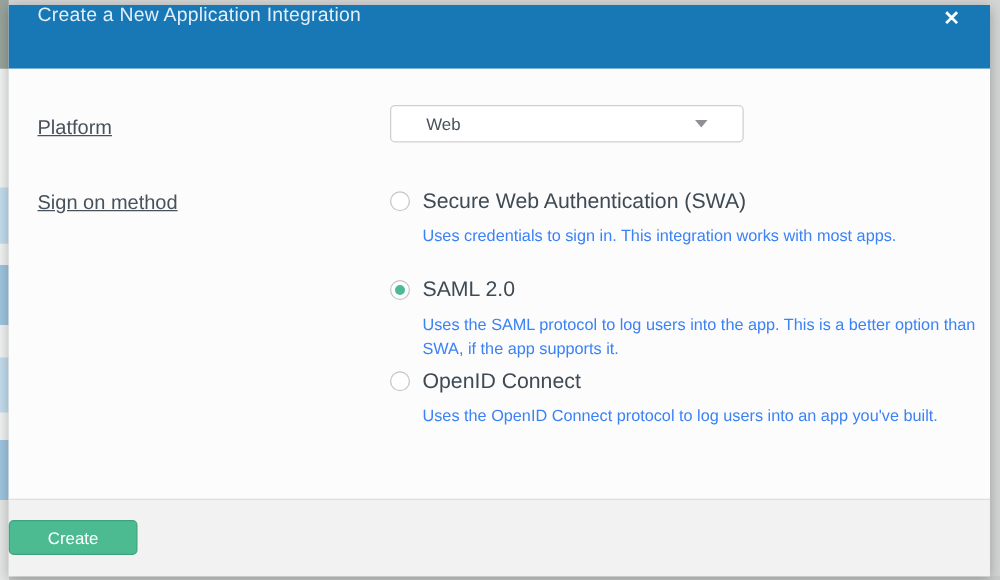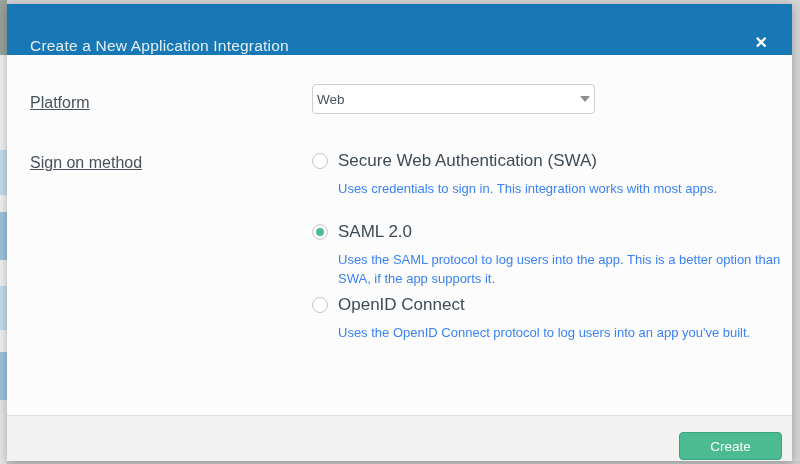--- a/index.html
+++ b/index.html
@@ -23,22 +23,22 @@
   .bg-left-footer { left:0; top:400px; width:7px; height:64px; background:#e4e6e6; }
 
   
   .modal {
     position:absolute; left:7px; top:4px; width:785px; height:457px;
     background:#fcfcfc;
     box-shadow:0 2px 10px rgba(0,0,0,.28);
   }
   .modal-header {
     height:51px; background:#1878b5;
-    display:flex; align-items:flex-end;
-    padding:12px 18px 0 23px;
+    display:flex; align-items:flex-start;
+    padding:0 18px 0 23px;
   }
   .modal-title {
     color:#e3eff8; font-size:15.5px; letter-spacing:.2px;
   }
   .close-x {
     margin-left:auto; color:#ffffff; font-size:16px; line-height:1;
     cursor:pointer; padding:4px 6px; font-weight:600;
   }
 
   .modal-body { position:relative; height:344px; background:#fcfcfc; }
@@ -47,21 +47,21 @@
     position:absolute; left:23px;
     font-size:16px; color:#47525d;text-decoration:underline;
   }
   .label-platform { top:39px; }
   .label-signon  { top:99px; }
 
   
   .select-box {
     position:absolute; left:305px; top:29px; width:283px; height:30px;
     background:#ffffff; border:1px solid #cfcfcf; border-radius:4px;
-    display:flex; align-items:center; padding:0 4px; cursor:pointer;
+    display:flex; align-items:center; padding:0 28px; cursor:pointer;
   }
   .select-value { font-size:13.5px; color:#47525d; }
   .select-caret {
     margin-left:auto; width:0; height:0;
     border-left:5px solid transparent; border-right:5px solid transparent;
     border-top:6px solid #8d9196;
   }
 
   
   .option { position:absolute; left:305px; }
@@ -79,23 +79,23 @@
     background:#4cbb92;
   }
   .option-label { font-size:17px; color:#3f4a54; }
   .option-desc {
     margin:8px 0 0 26px; max-width:458px;
     font-size:13px; line-height:19px; color:#3b82f6;
   }
 
   
   .modal-footer {
-    position:absolute; left:0; bottom:0; width:100%; height:46px;
+    position:absolute; left:0; bottom:0; width:100%; height:62px;
     background:#f2f2f3; border-top:1px solid #dddfe0;
-    display:flex; justify-content:flex-end; align-items:flex-start;
+    display:flex; align-items:flex-start;
     padding:16px 10px 0 0; gap:11px;
   }
   .btn {
     height:28px; border-radius:4px; font-size:13.5px;
     font-family:"Liberation Sans", sans-serif; cursor:pointer;
   }
   .btn-create {
     width:103px; background:#4cbb92; border:1px solid #3da37e; color:#ffffff;
   }
   .btn-cancel {

